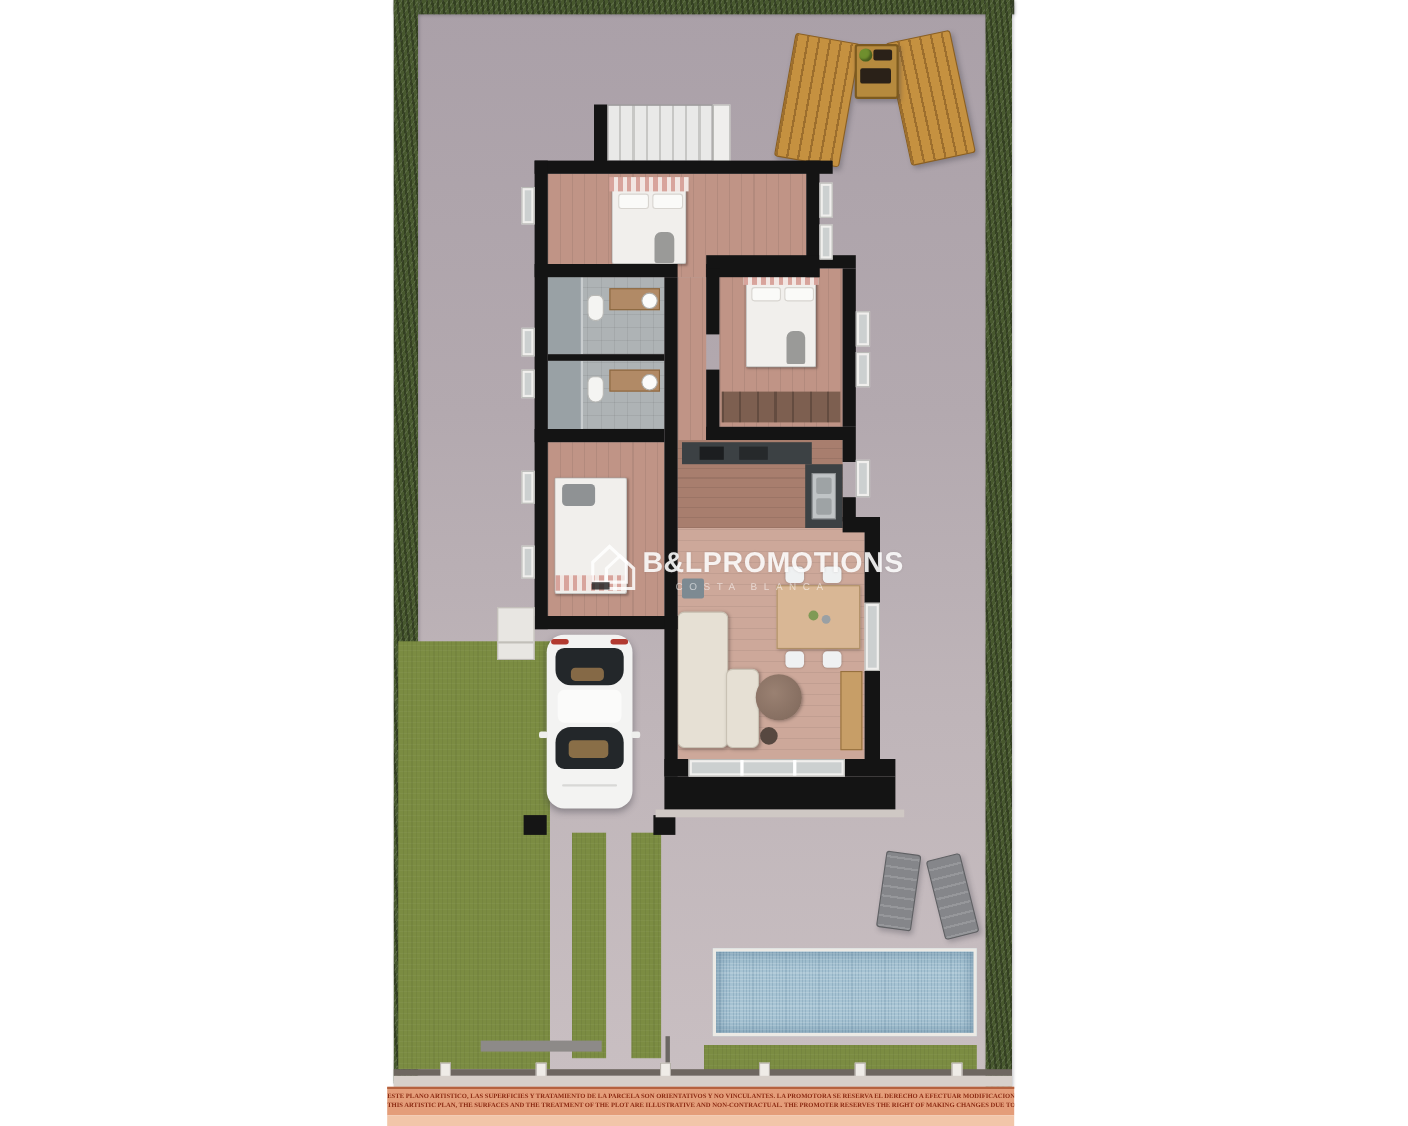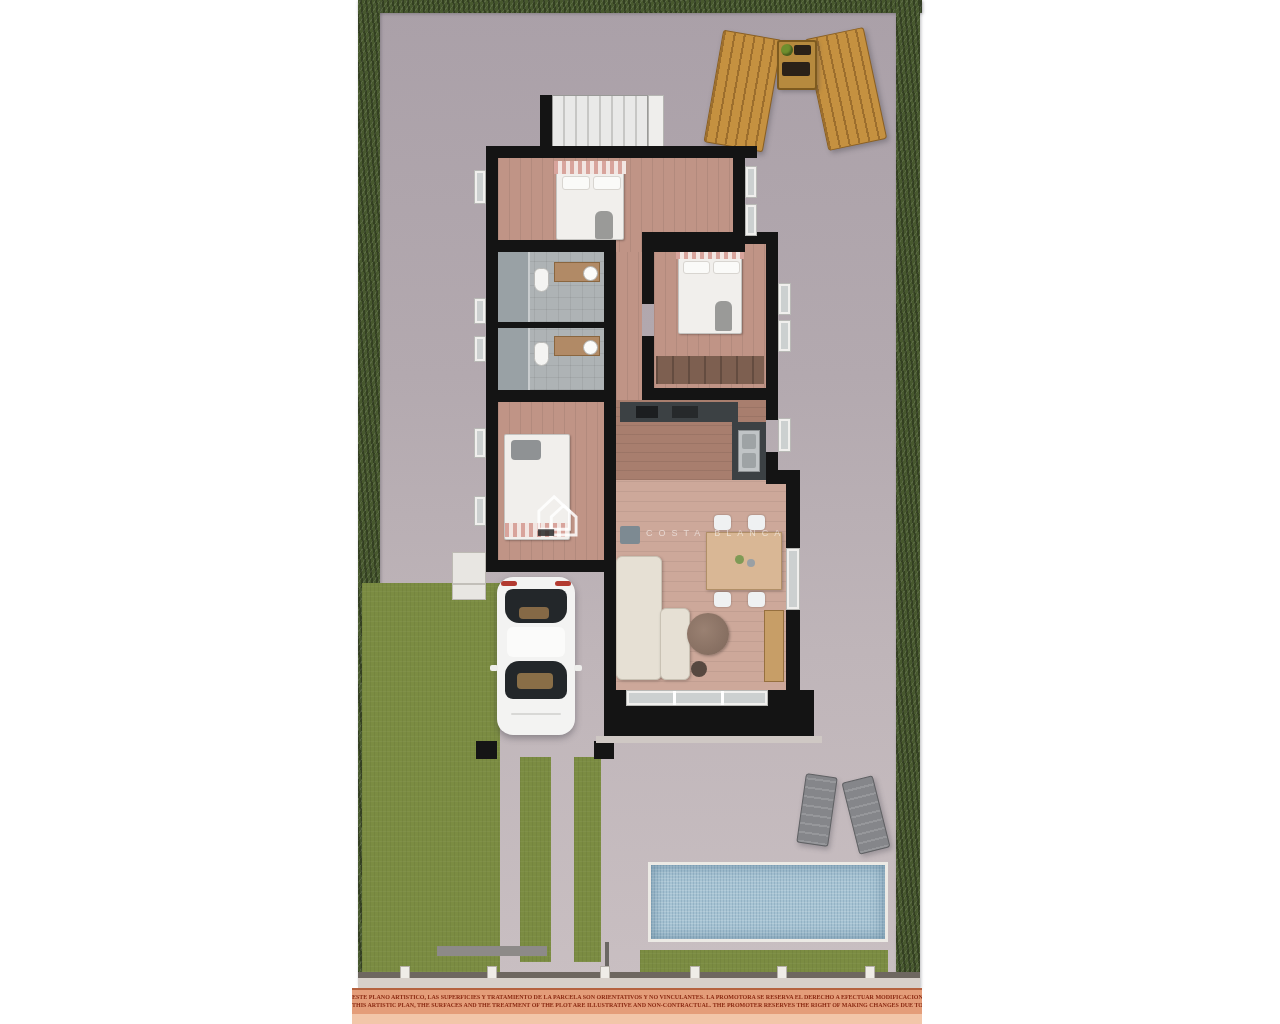--- a/index.html
+++ b/index.html
@@ -237,21 +237,24 @@
   </div>
 
   <div class="abs" style="left:184px;top:488px;width:330px;height:62px;z-index:8;">
     <span style="position:absolute;left:0;top:2px;">
       <svg width="42" height="48" viewBox="0 0 44 50">
         <path d="M3 22 L19 7 L35 22 V41 H3 Z" fill="none" stroke="rgba(255,255,255,.85)" stroke-width="3"></path>
         <path d="M16 28 L29 16 L42 28 V47 H16 Z" fill="none" stroke="rgba(255,255,255,.85)" stroke-width="3"></path>
         <rect x="2" y="41" width="17" height="7" fill="rgba(40,40,40,.85)"></rect>
       </svg>
     </span>
-    <div class="wm-sub" style="position:absolute;left:78px;top:40px;margin-left:32px;">COSTA BLANCA</div>
+    <div class="wm-title" style="position:absolute;left:48px;top:8px;">
+      <span>B&amp;L</span><span>PROMOTIONS</span>
+    </div>
+    <div class="wm-sub" style="position:absolute;left:78px;top:40px;">COSTA BLANCA</div>
   </div>
 
   <div class="abs" style="left:6px;top:972px;width:562px;height:6px;background:#6e6760;"></div>
   <div class="abs post" style="left:48px;top:966px;width:10px;height:15px;"></div>
   <div class="abs post" style="left:135px;top:966px;width:10px;height:15px;"></div>
   <div class="abs post" style="left:248px;top:966px;width:10px;height:15px;"></div>
   <div class="abs post" style="left:338px;top:966px;width:10px;height:15px;"></div>
   <div class="abs post" style="left:425px;top:966px;width:10px;height:15px;"></div>
   <div class="abs post" style="left:513px;top:966px;width:10px;height:15px;"></div>
   <div class="abs" style="left:6px;top:978px;width:562px;height:10px;background:#d7d0ca;"></div>

